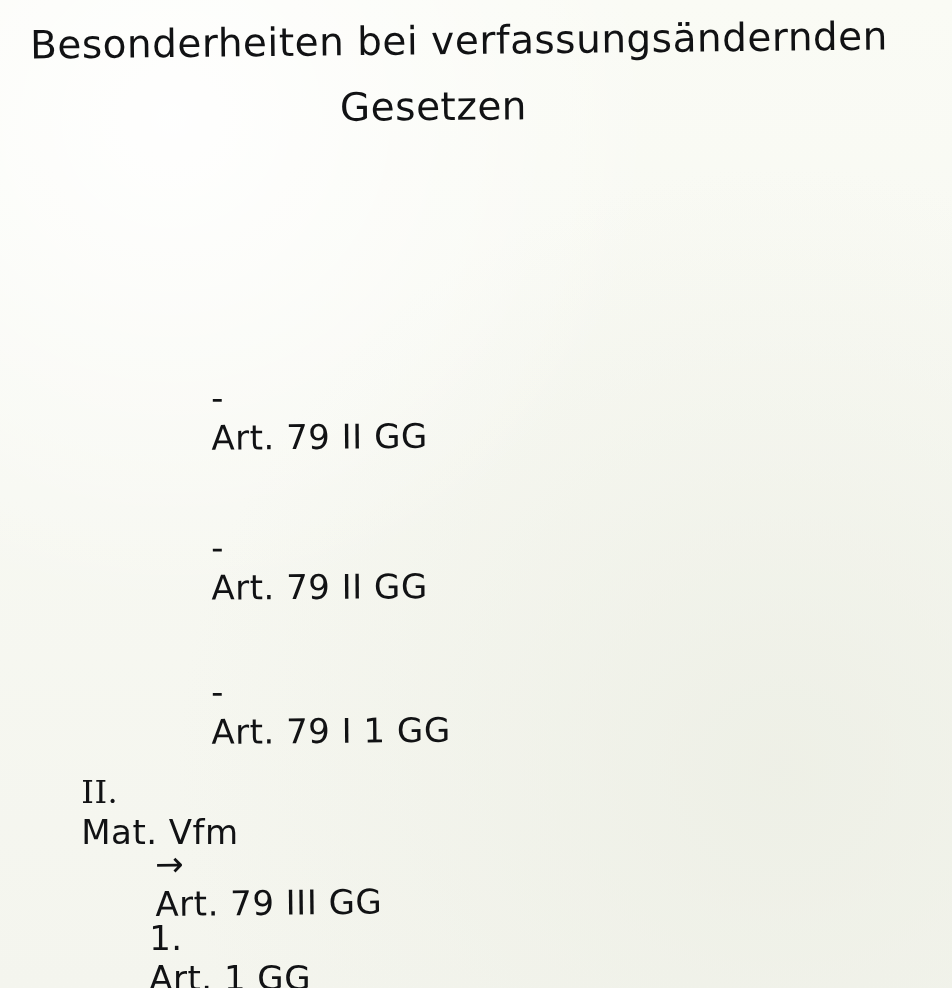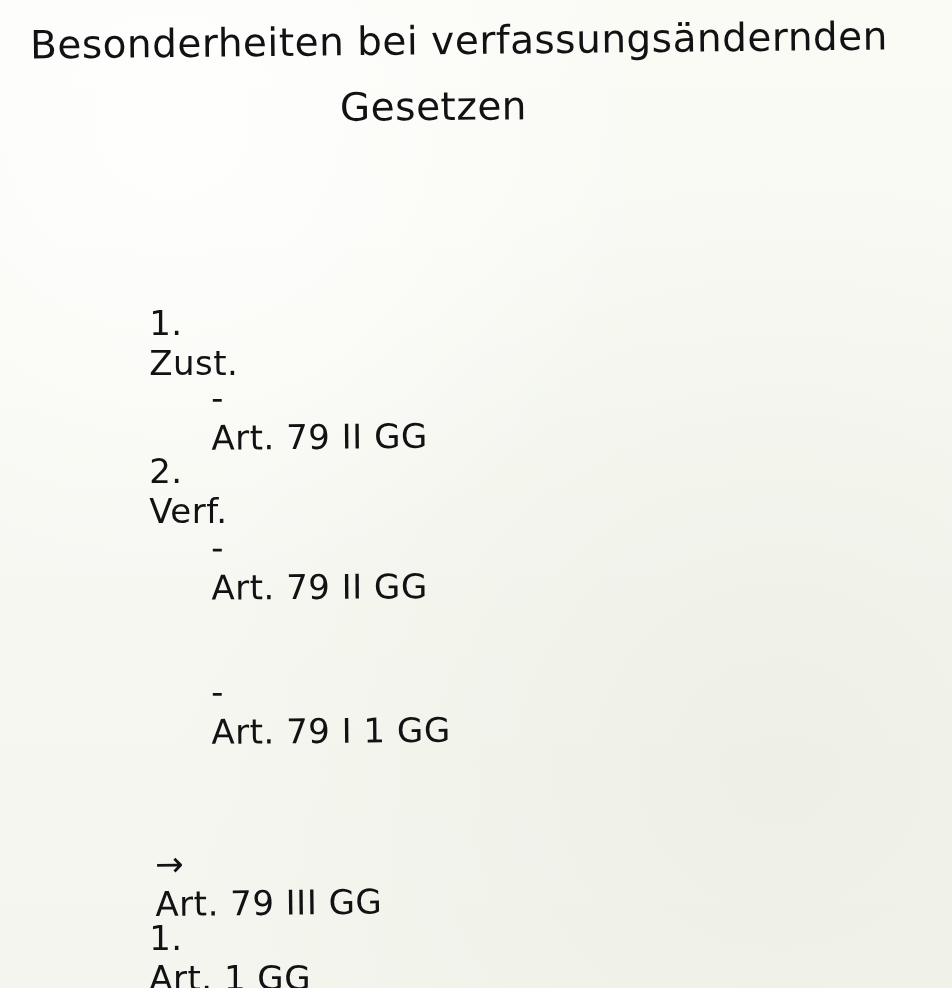--- a/index.html
+++ b/index.html
@@ -85,46 +85,42 @@
 </head>
 <body>
 
 <div id="page">
 
   <div class="hand title-line-1">Besonderheiten bei verfassungsändernden</div>
 
   <div class="hand title-line-2">Gesetzen</div>
 
 
-  <div class="hand entry lvl-num r2">
-    <span>1. </span>
-    <span>Zust.</span>
-  </div>
 
   <div class="hand entry lvl-dash r3">
     <span>- </span>
     <span>Art. 79 II GG</span>
   </div>
 
-  <div class="hand entry lvl-num r4">
-    <span>2. </span>
-    <span>Verf.</span>
-  </div>
 
   <div class="hand entry lvl-dash r5">
     <span>- </span>
     <span>Art. 79 II GG</span>
   </div>
 
 
   <div class="hand entry lvl-dash r7">
     <span>- </span>
     <span>Art. 79 I 1 GG</span>
   </div>
 
+  <div class="hand entry lvl-roman r8">
+    <span class="roman-glyph">II. </span>
+    <span>Mat. Vfm</span>
+  </div>
 
   <div class="hand entry lvl-arrow r9">
     <span>→ </span>
     <span>Art. 79 III GG</span>
   </div>
 
   <div class="hand entry lvl-num r10">
     <span>1. </span>
     <span>Art. 1 GG</span>
   </div>

